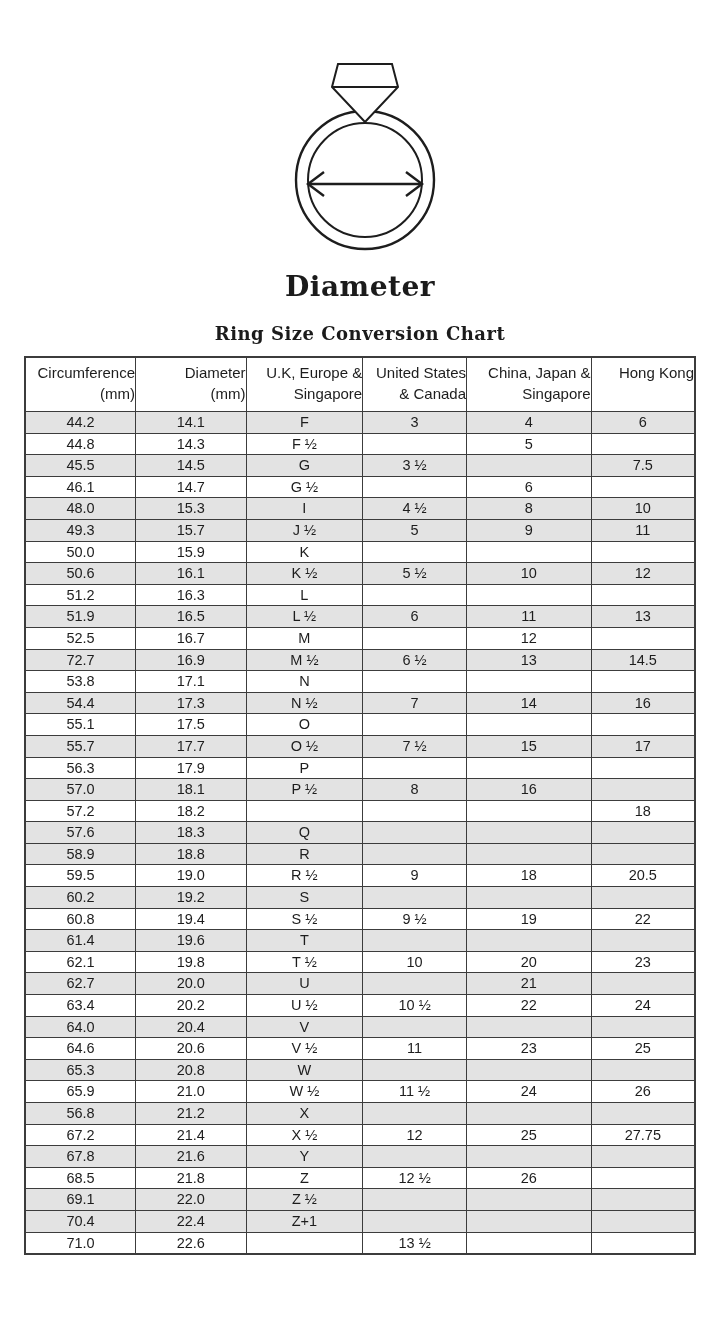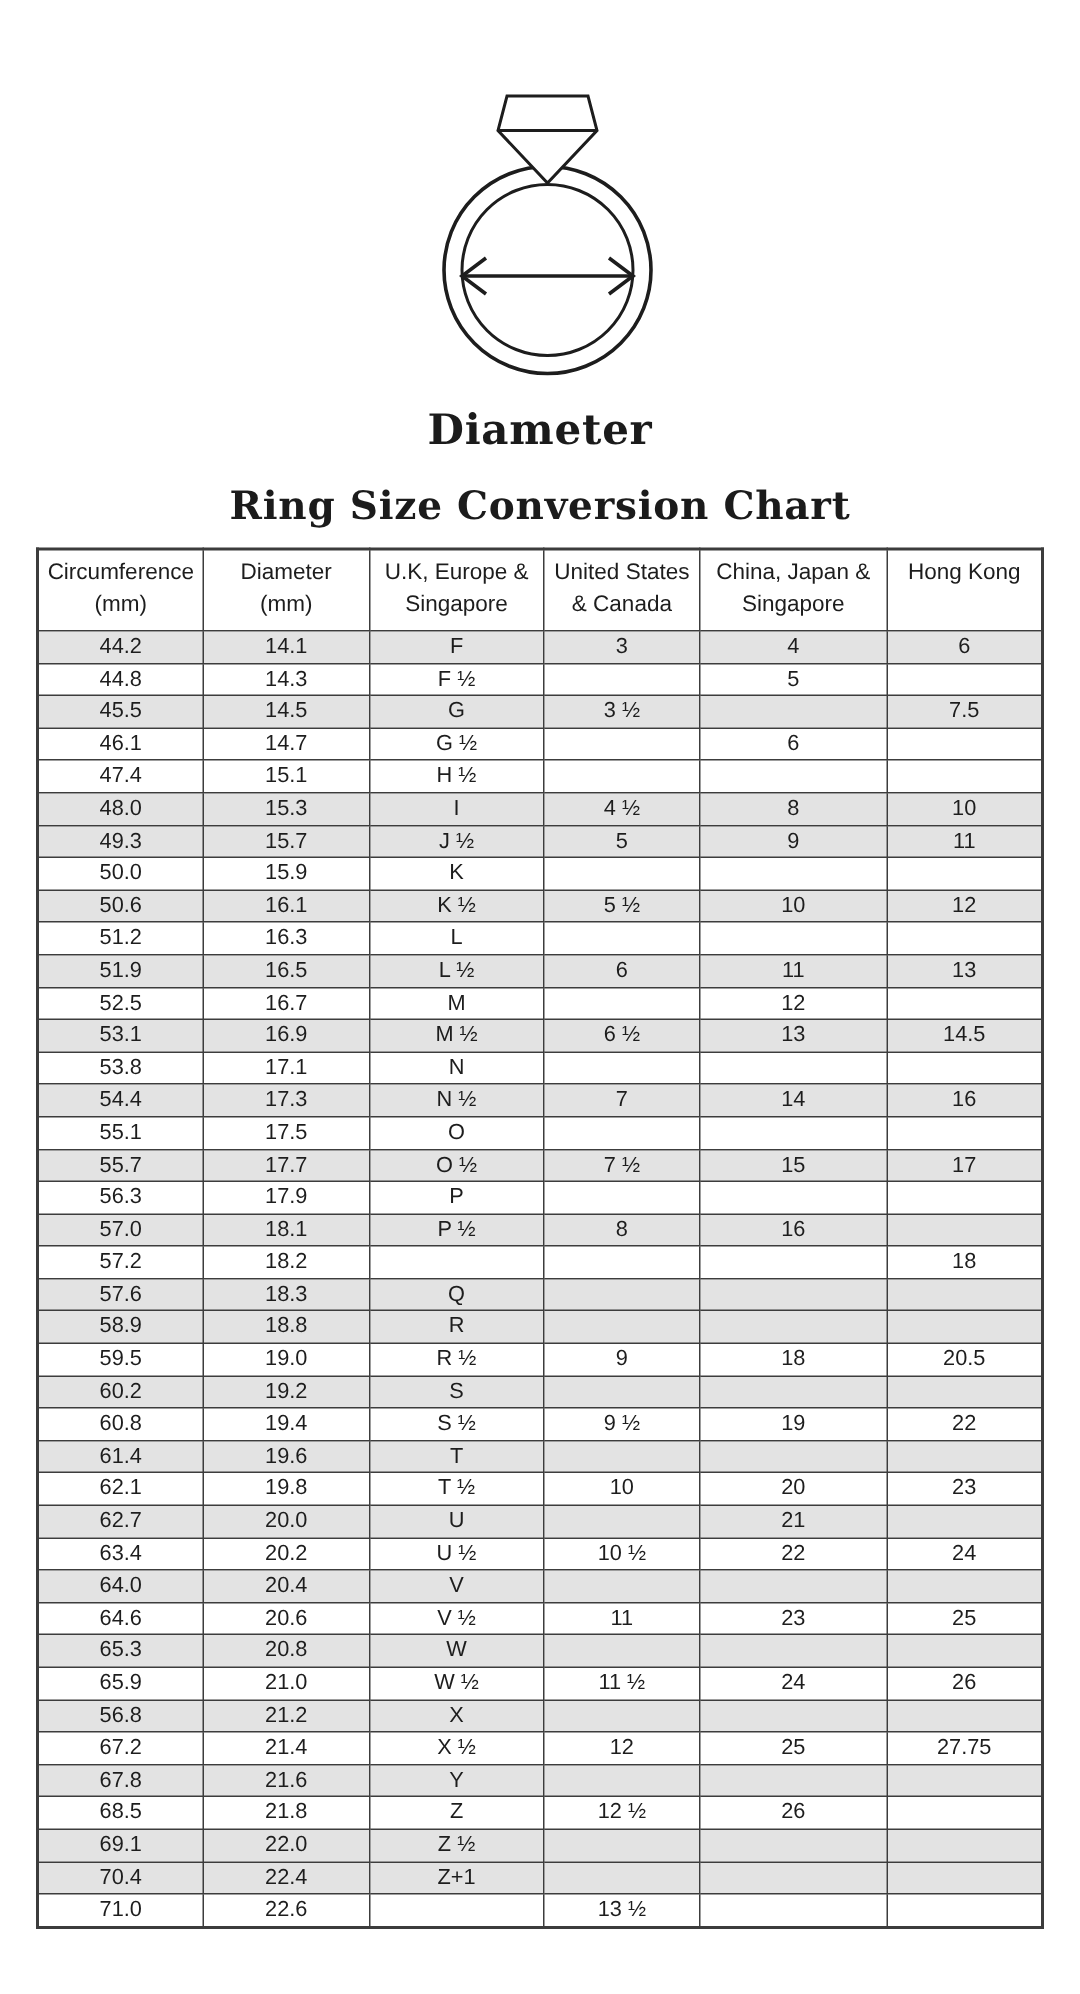--- a/index.html
+++ b/index.html
@@ -29,21 +29,21 @@
     font-weight: 700;
     color: #1b1b1b;
   }
   .title-diameter {
     margin-top: 16px;
     font-size: 28px;
     letter-spacing: 0.5px;
   }
   .title-chart {
     margin-top: 20px;
-    font-size: 26px;
+    font-size: 18px;
     letter-spacing: 0.5px;
   }
   table.size-table {
     border-collapse: collapse;
     table-layout: fixed;
     width: 672px;
     margin: 12px auto 0 auto;
     border: 2px solid #3c3c3c;
   }
   table.size-table th,
@@ -63,21 +63,21 @@
     padding-top: 4px;
     background: #ffffff;
   }
   table.size-table tbody td {
     height: 20.6px;
     font-size: 14.5px;
     line-height: 20.6px;
   }
   table.size-table tbody tr.alt td { background: #e3e3e3; }
   table.size-table tbody tr.plain td { background: #ffffff; }
-  .hdr-line { display: block; }
+  .hdr-line { display: block; text-align: right; }
 </style>
 </head>
 <body>
 
 <div class="page">
 
   <div class="ring-wrap">
     <svg width="182" height="200" viewBox="0 0 182 200">
       <circle cx="96" cy="126" r="69" fill="none" stroke="#1d1d1d" stroke-width="2.4"></circle>
       <circle cx="96" cy="126" r="57" fill="none" stroke="#1d1d1d" stroke-width="2"></circle>
@@ -156,28 +156,20 @@
           <td>7.5</td>
         </tr>
         <tr class="plain">
           <td>46.1</td>
           <td>14.7</td>
           <td>G ½</td>
           <td></td>
           <td>6</td>
           <td></td>
         </tr>
-        <tr class="plain">
-          <td>47.4</td>
-          <td>15.1</td>
-          <td>H ½</td>
-          <td></td>
-          <td></td>
-          <td></td>
-        </tr>
         <tr class="alt">
           <td>48.0</td>
           <td>15.3</td>
           <td>I</td>
           <td>4 ½</td>
           <td>8</td>
           <td>10</td>
         </tr>
         <tr class="alt">
           <td>49.3</td>
@@ -221,21 +213,21 @@
         </tr>
         <tr class="plain">
           <td>52.5</td>
           <td>16.7</td>
           <td>M</td>
           <td></td>
           <td>12</td>
           <td></td>
         </tr>
         <tr class="alt">
-          <td>53.1</td>
+          <td>72.7</td>
           <td>16.9</td>
           <td>M ½</td>
           <td>6 ½</td>
           <td>13</td>
           <td>14.5</td>
         </tr>
         <tr class="plain">
           <td>53.8</td>
           <td>17.1</td>
           <td>N</td>

